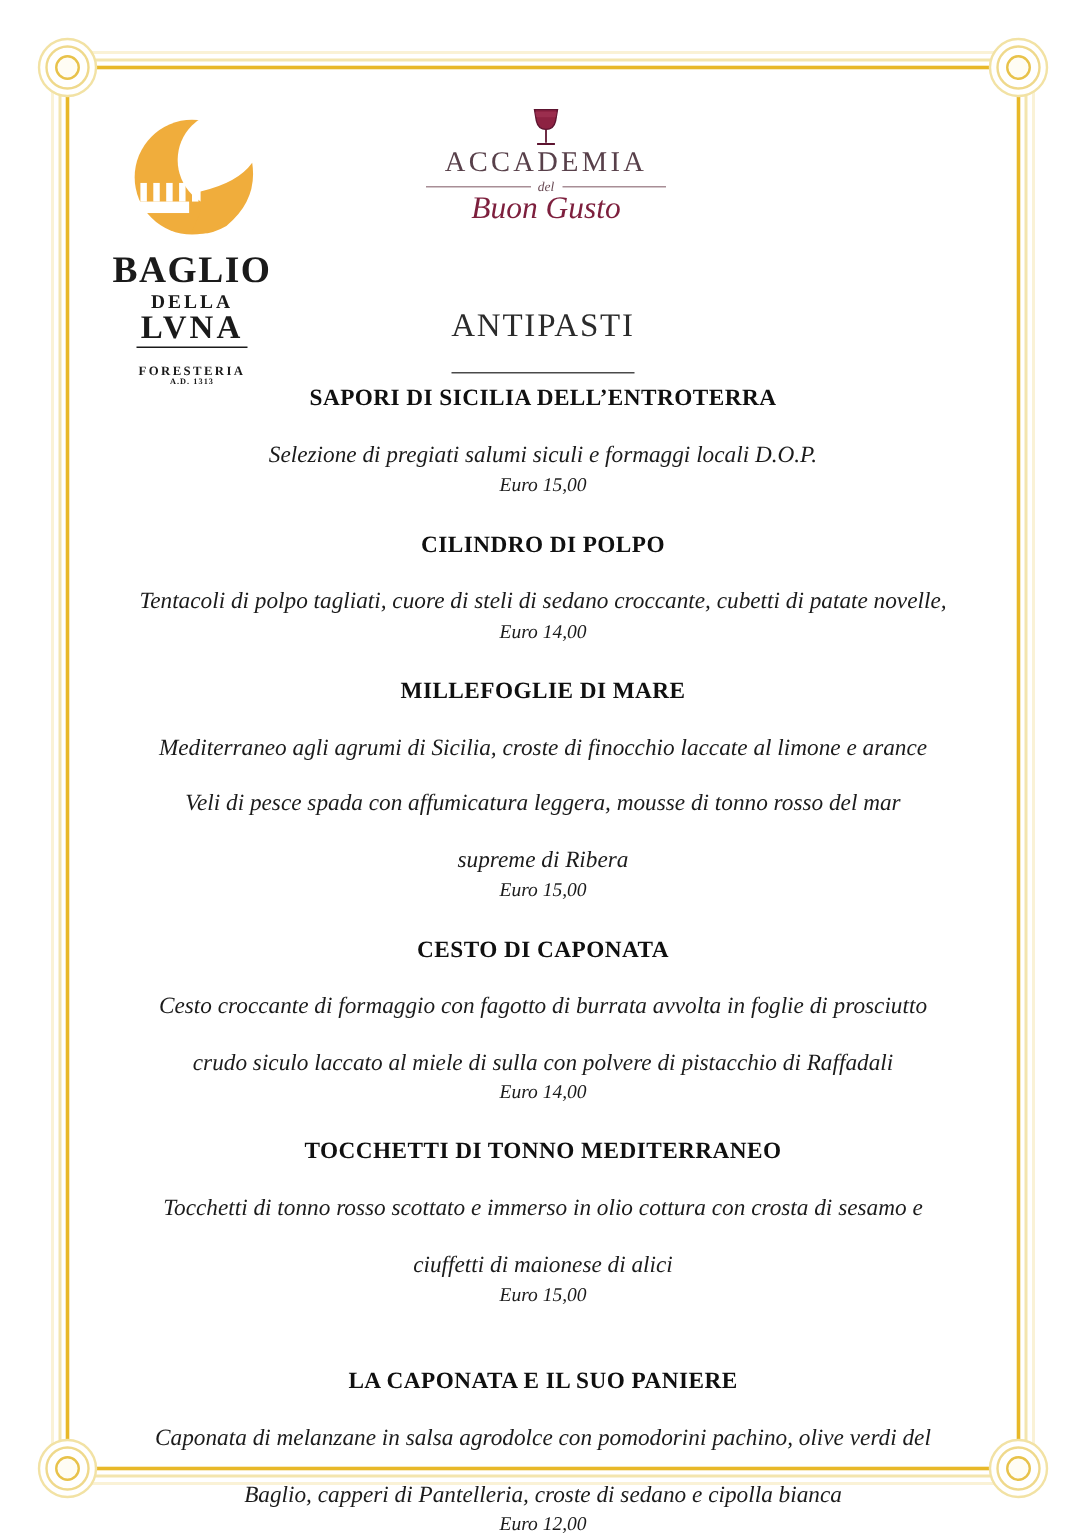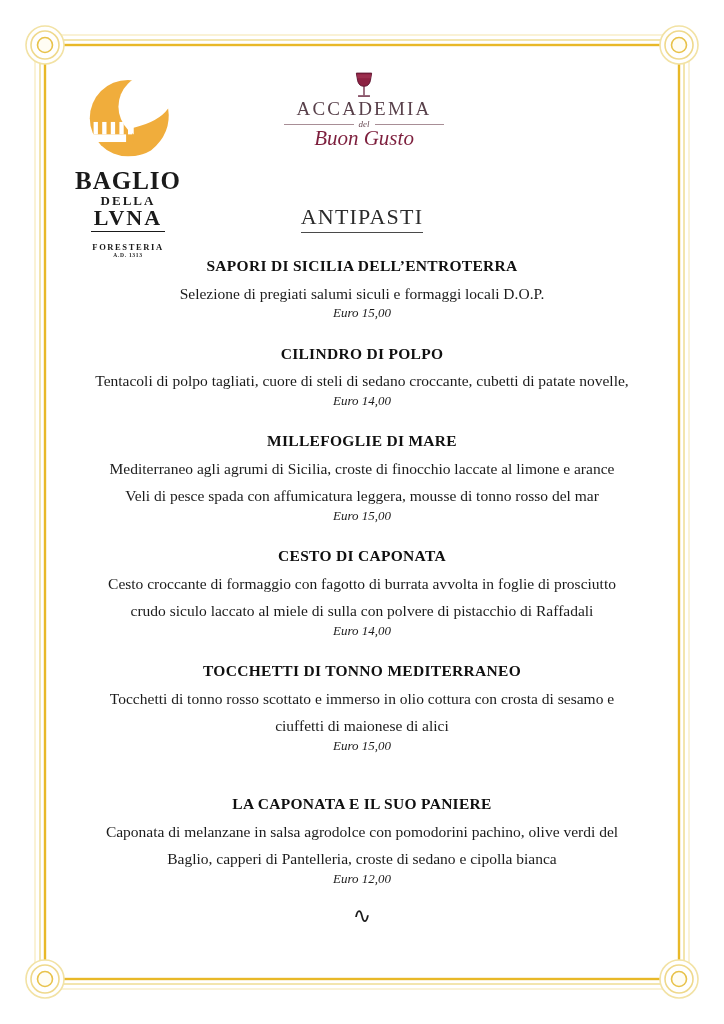--- a/index.html
+++ b/index.html
@@ -118,21 +118,21 @@
   .section-title {
     text-align: center;
     font-size: 22px;
     letter-spacing: 1.2px;
     color: #2b2b2b;
     margin: 8px 0 0 0;
     font-weight: normal;
   }
   .section-title span {
     border-bottom: 1px solid #4a4a4a;
-    padding-bottom: 3px;
+    padding-bottom: 19px;
   }
 
   
   .menu {
     margin-top: 26px;
   }
   .menu-item {
     text-align: center;
     margin-bottom: 22px;
   }
@@ -140,23 +140,24 @@
 
   .item-name {
     font-size: 15.5px;
     font-weight: bold;
     letter-spacing: 0.3px;
     color: #101010;
     line-height: 1.35;
   }
   .item-desc {
     font-size: 15.5px;
+    font-style: italic;
     color: #1b1b1b;
     line-height: 1.32;
-    margin-top: 7px;
+    margin-top: 17px;
   }
   .item-price {
     font-size: 13px;
     font-style: italic;
     color: #1b1b1b;
     line-height: 1.32;
   }
   .ornament {
     text-align: center;
     font-size: 22px;
@@ -267,20 +268,21 @@
       </div>
       <div class="menu-item">
         <div class="item-name">CILINDRO DI POLPO</div>
         <div class="item-desc">Tentacoli di polpo tagliati, cuore di steli di sedano croccante, cubetti di patate novelle,</div>
         <div class="item-price">Euro 14,00</div>
       </div>
       <div class="menu-item">
         <div class="item-name">MILLEFOGLIE DI MARE</div>
         <div class="item-desc">Mediterraneo agli agrumi di Sicilia, croste di finocchio laccate al limone e arance</div>
         <div class="item-desc">Veli di pesce spada con affumicatura leggera, mousse di tonno rosso del mar</div>
+        <div class="item-desc">supreme di Ribera</div>
         <div class="item-price">Euro 15,00</div>
       </div>
       <div class="menu-item">
         <div class="item-name">CESTO DI  CAPONATA</div>
         <div class="item-desc">Cesto croccante di formaggio con fagotto di burrata avvolta in foglie di prosciutto</div>
         <div class="item-desc">crudo siculo laccato al miele di sulla con polvere di pistacchio di Raffadali</div>
         <div class="item-price">Euro 14,00</div>
       </div>
       <div class="menu-item gap-extra">
         <div class="item-name">TOCCHETTI DI TONNO MEDITERRANEO</div>

